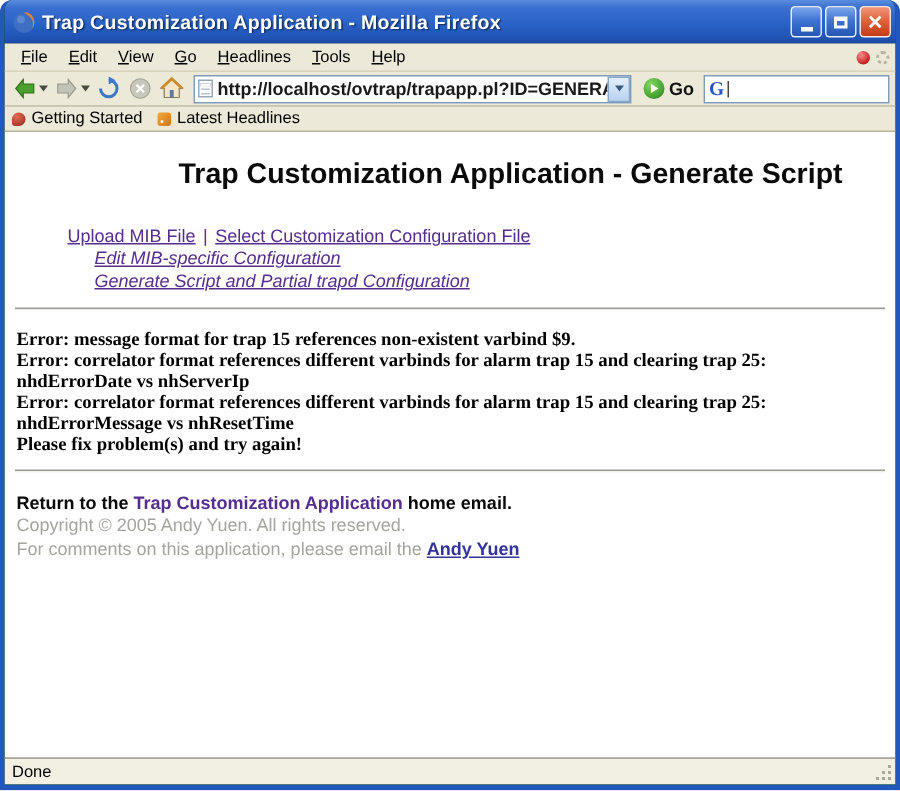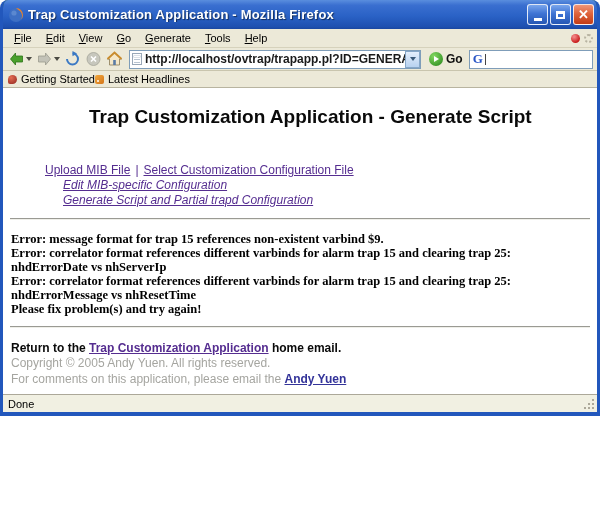--- a/index.html
+++ b/index.html
@@ -1,19 +1,19 @@
 <!DOCTYPE html>
 <html><head>
 <meta charset="utf-8">
 <style>
   * { box-sizing: border-box; margin: 0; padding: 0; }
   html,body { width:600px; height:527px; background:#fff; font-family:"Liberation Sans",sans-serif; }
 
   .window{
-    width:600px; height:416px; display:flex; flex-direction:column;
+    width:600px; height:527px; display:flex; flex-direction:column;
     border-left:3px solid #2257bc; border-right:3px solid #2257bc;
     border-bottom:4px solid #2257bc;
     border-radius:8px 8px 0 0; overflow:hidden; background:#14532d;
   }
 
   
   .titlebar{
     height:29px; flex:0 0 29px; display:flex; align-items:center; padding:0 3px 0 5px;
     background:linear-gradient(180deg,#5a8ede 0%,#3a6fd0 18%,#2a62c6 55%,#1e50b0 92%,#1a47a0 100%);
   }
@@ -78,48 +78,48 @@
   .searchbox{
     display:flex; align-items:center; background:#fff; border:1px solid #7f9db9;
     height:19px; width:132px; padding:0 3px;
   }
   .g-icon{ font-family:"Liberation Serif",serif; font-weight:bold; font-size:13px; color:#2a56c6; }
   .caret{ width:1px; height:11px; background:#444; margin-left:2px; }
 
   
   .bookmarksbar{
     height:17px; flex:0 0 17px; background:#ece9d8; border-bottom:1px solid #b8b4a0;
-    display:flex; align-items:center; padding:0 5px; gap:0; font-size:11px;
+    display:flex; align-items:center; padding:0 5px; gap:10px; font-size:11px;
   }
   .bm-item{ display:flex; align-items:center; gap:4px; }
   .bm-icon-gs{ width:9px; height:9px; border-radius:50% 50% 50% 2px;
     background:radial-gradient(circle at 35% 30%,#e06a50 5%,#a5372c 75%); }
   .bm-icon-lh{ width:9px; height:9px; border-radius:2px;
     background:linear-gradient(135deg,#f2a93e,#d4751a); position:relative; }
   .bm-icon-lh::after{ content:""; position:absolute; left:2px; bottom:2px; width:2px; height:2px;
     border-radius:50%; background:#fff; }
 
   
   .content{ flex:1 1 auto; background:#fff; overflow:hidden; font-family:"Liberation Sans",sans-serif; }
   .page-title{
-    margin:16px 55px 0 86px; width:446px;
+    margin:16px 55px 0 116px; width:446px;
     font-size:19px; line-height:25px; font-weight:bold; color:#0a0a0a;
   }
-  .navlinks{ margin-top:34px; font-size:12px; line-height:15px; }
+  .navlinks{ margin-top:21px; font-size:12px; line-height:15px; }
   .navlinks .row1{ margin-left:42px; }
   .navlinks .row2{ margin-left:60px;font-style:italic; }
   a.visited{ color:#552d90; text-decoration:underline; cursor:pointer; }
   .sep{ color:#552d90; padding:0 5px; text-decoration:none; }
   .rule{ margin:10px 7px 0 7px; height:2px; border-top:1px solid #9a9a93; border-bottom:1px solid #efefe9; }
   .errors{
     margin:12px 8px 0 8px; font-family:"Liberation Serif",serif; font-weight:bold;
     font-size:12.5px; line-height:14px; color:#000;
   }
   .return-line{ margin:13px 8px 0 8px; font-size:12px; font-weight:bold; color:#0a0a0a; }
-  .return-line a{ color:#552d90; text-decoration:underline; cursor:pointer; }
+  .return-line a{ color:#552d90; cursor:pointer; }
   .footer{ margin:0 8px 0 8px; font-size:12px; line-height:16px; color:#a5a5a0; }
   .footer a{ color:#333399; font-weight:bold; text-decoration:underline; cursor:pointer; }
 
   
   .statusbar{
     flex:0 0 18px; background:#f1f0e2; border-top:1px solid #aca899;
     display:flex; align-items:center; padding:0 2px 0 5px; font-size:11px; color:#000;
   }
   .grip{ margin-left:auto; width:13px; height:13px; position:relative; }
   .grip::after{ content:""; position:absolute; right:1px; bottom:1px; width:2px; height:2px; background:#aca899;
@@ -152,21 +152,21 @@
           <span class="glyph-close">✕</span>
         </span>
     </span>
   </div>
 
   <div class="menubar">
     <span class="menu-item">File</span>
     <span class="menu-item">Edit</span>
     <span class="menu-item">View</span>
     <span class="menu-item">Go</span>
-    <span class="menu-item">Generate</span>
+    <span class="menu-item">Headlines</span>
     <span class="menu-item">Tools</span>
     <span class="menu-item">Help</span>
     <span class="menubar-right">
       <span class="update-dot"></span>
       <span class="idle-dot"></span>
     </span>
   </div>
 
   <div class="navbar">
     <span class="nav-btn">

